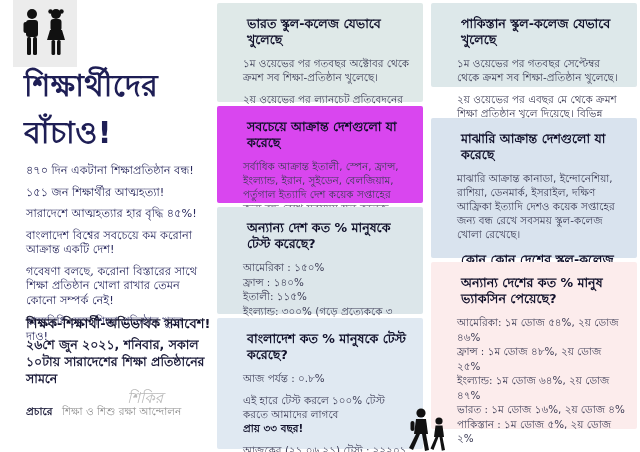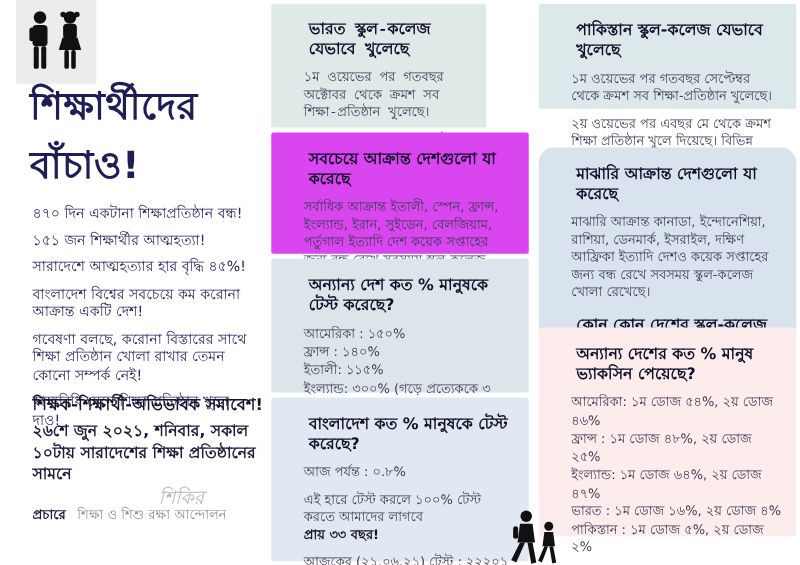--- a/index.html
+++ b/index.html
@@ -24,27 +24,27 @@
   .campaign .lbl{font-weight:800;color:#1c1c3a;margin-right:6px;}
   .campaign .org{color:#8d8d8d;text-align:center;}
   
   .box{position:absolute;box-sizing:border-box;padding:13px 12px 8px 26px;border-radius:2px;}
   .box h3{margin:0 0 8px 4px;font-size:12.6px;font-weight:800;color:#10102a;line-height:16px;}
   .box p{margin:0 0 8px 0;font-size:10.4px;line-height:14px;color:#3c3c55;}
   .box .row{font-size:10.4px;line-height:14.5px;color:#3c3c55;}
   .box strong{color:#15152e;}
   strong.blk{display:block;}
   
-  .b-india{left:217px;top:3px;width:172px;height:99px;background:#dfe9e8;font-family:Liberation Mono, monospace;}
+  .b-india{left:217px;top:3px;width:206px;height:99px;background:#dfe9e8;}
   .b-most{left:217px;top:106px;width:206px;height:97px;background:#d946ef;}
   .b-tests-other{left:217px;top:207px;width:206px;height:107px;background:#dce6ea;}
   .b-tests-bd{left:217px;top:318px;width:206px;height:131px;background:#e0e9f2;}
   
   .b-pak{left:431px;top:3px;width:206px;height:84px;background:#dde8ea;}
-  .b-medium{left:431px;top:118px;width:206px;height:160px;background:#d9e3ee;border-radius:12px;}
+  .b-medium{left:431px;top:118px;width:206px;height:140px;background:#d9e3ee;}
   .b-vaccine{left:431px;top:262px;width:206px;height:167px;background:#fcecec;}
   .b-medium h3.sub, .b-vaccine h3.sub{margin-top:11px;}
   .narrow165{max-width:165px;} .narrow175{max-width:175px;} .narrow185{max-width:186px;}
   
   .walkers{position:absolute;left:403px;top:407px;width:50px;height:45px;z-index:3;
     display:flex;align-items:flex-end;justify-content:center;}
 </style>
 </head>
 <body>
 

